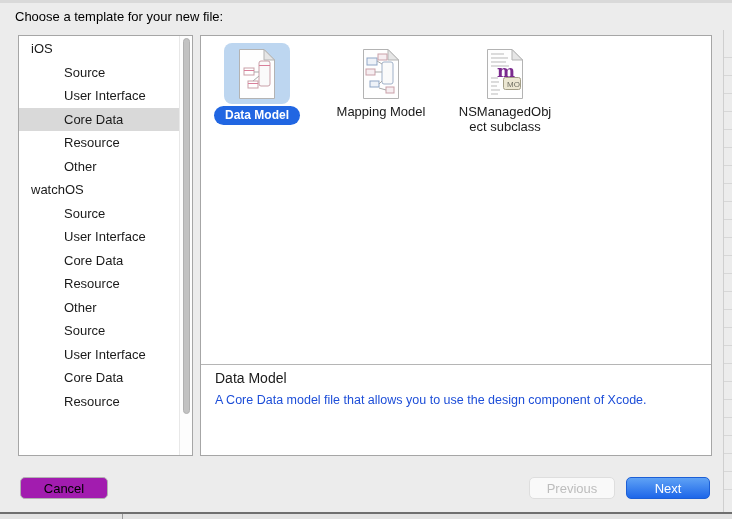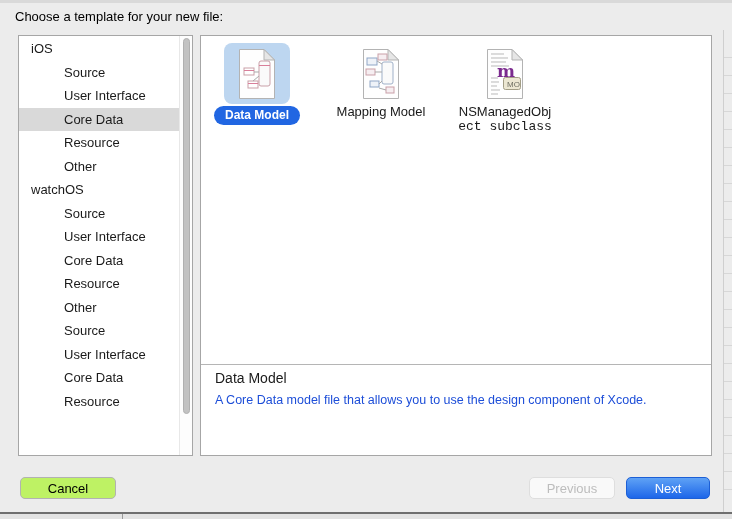--- a/index.html
+++ b/index.html
@@ -65,22 +65,22 @@
   .desc-body  { position:absolute; left:14px; top:357px; font-size:12.5px; color:#1d4ed8; }
 
   
   .btn {
     position:absolute; top:477px; height:22px;
     font-family:"Liberation Sans", sans-serif;
     font-size:13px; text-align:center;
     border-radius:5px; cursor:default;
   }
   .btn-cancel {
-    left:20px; width:96px;
-    background:#bef264; border:1px solid #b2b2b2; color:#000;
+    left:20px; width:88px;
+    background:#a21caf; border:1px solid #b2b2b2; color:#000;
   }
   .btn-previous {
     left:529px; width:86px;
     background:#f9f9f9; border:1px solid #dedede; color:#bdbdbd;
   }
   .btn-next {
     left:626px; width:84px;
     background:linear-gradient(#5fa2f5,#1d66e9); border:1px solid #1c5fd6; color:#fff;
   }
 
@@ -179,21 +179,21 @@
             <line x1="7" y1="46" x2="14" y2="46"></line>
           </g>
           <text x="13" y="29" font-family="DejaVu Serif, serif" font-size="17" font-weight="bold" fill="#7b2a8e">m</text>
           <g>
             <rect x="19.5" y="29.5" width="17" height="12" rx="2" fill="#ece7d2" stroke="#a39e86"></rect>
             <text x="23" y="38.5" font-family="Liberation Sans, sans-serif" font-size="8" fill="#6f6f63">MO</text>
           </g>
         </svg>
       </div>
       <div class="tpl-label">NSManagedObj</div>
-      <div class="tpl-label" style="margin-top:0;font-family:Liberation Mono, monospace;">ect subclass</div>
+      <div class="tpl-label" style="margin-top:0;">ect subclass</div>
     </div>
 
   </div>
 
   <div class="desc-divider"></div>
   <div class="desc-title">Data Model</div>
   <div class="desc-body">A Core Data model file that allows you to use the design component of Xcode.</div>
 </div>
 
 <button class="btn btn-cancel">Cancel</button>

